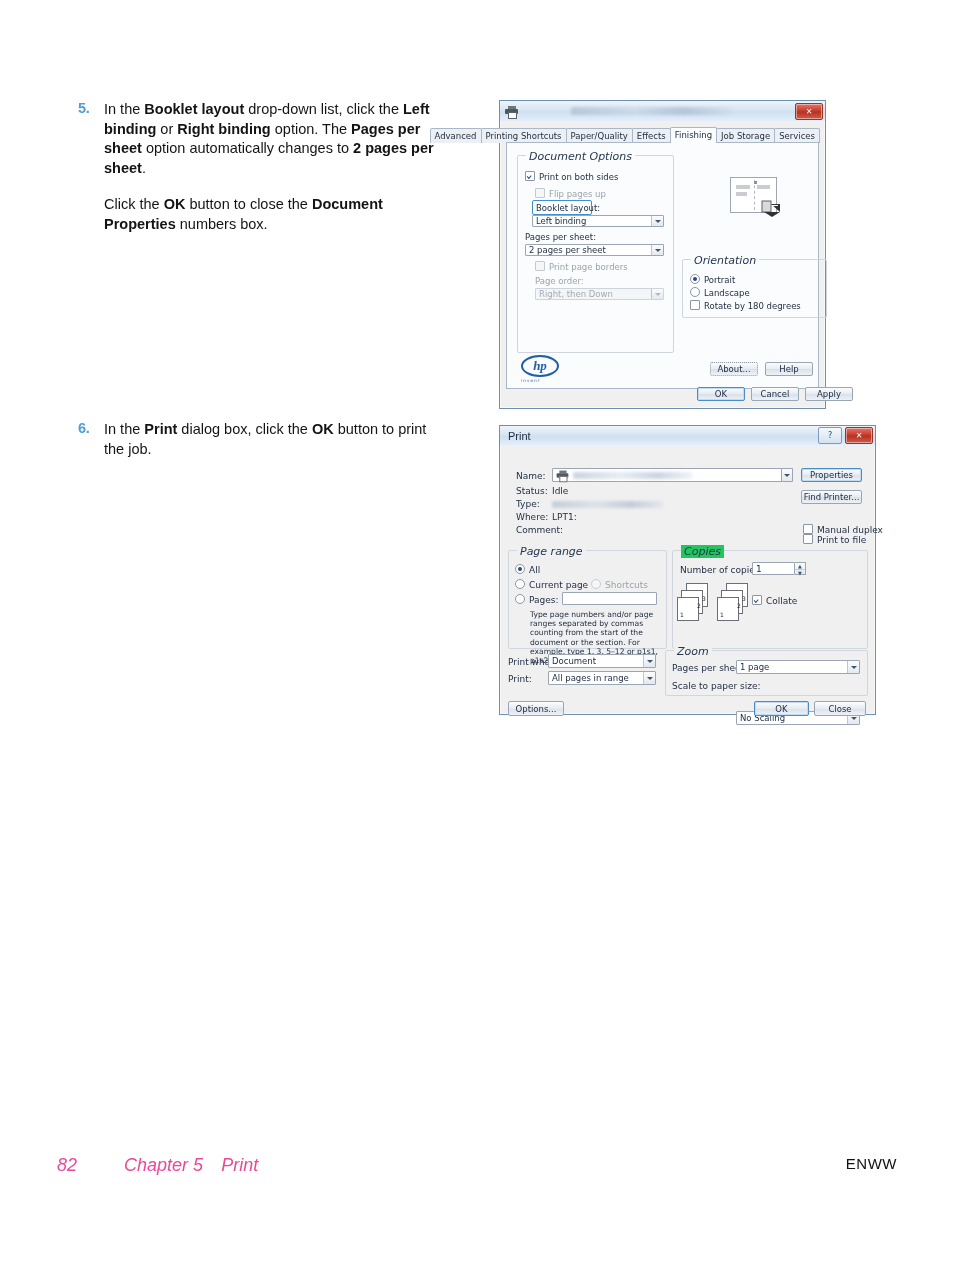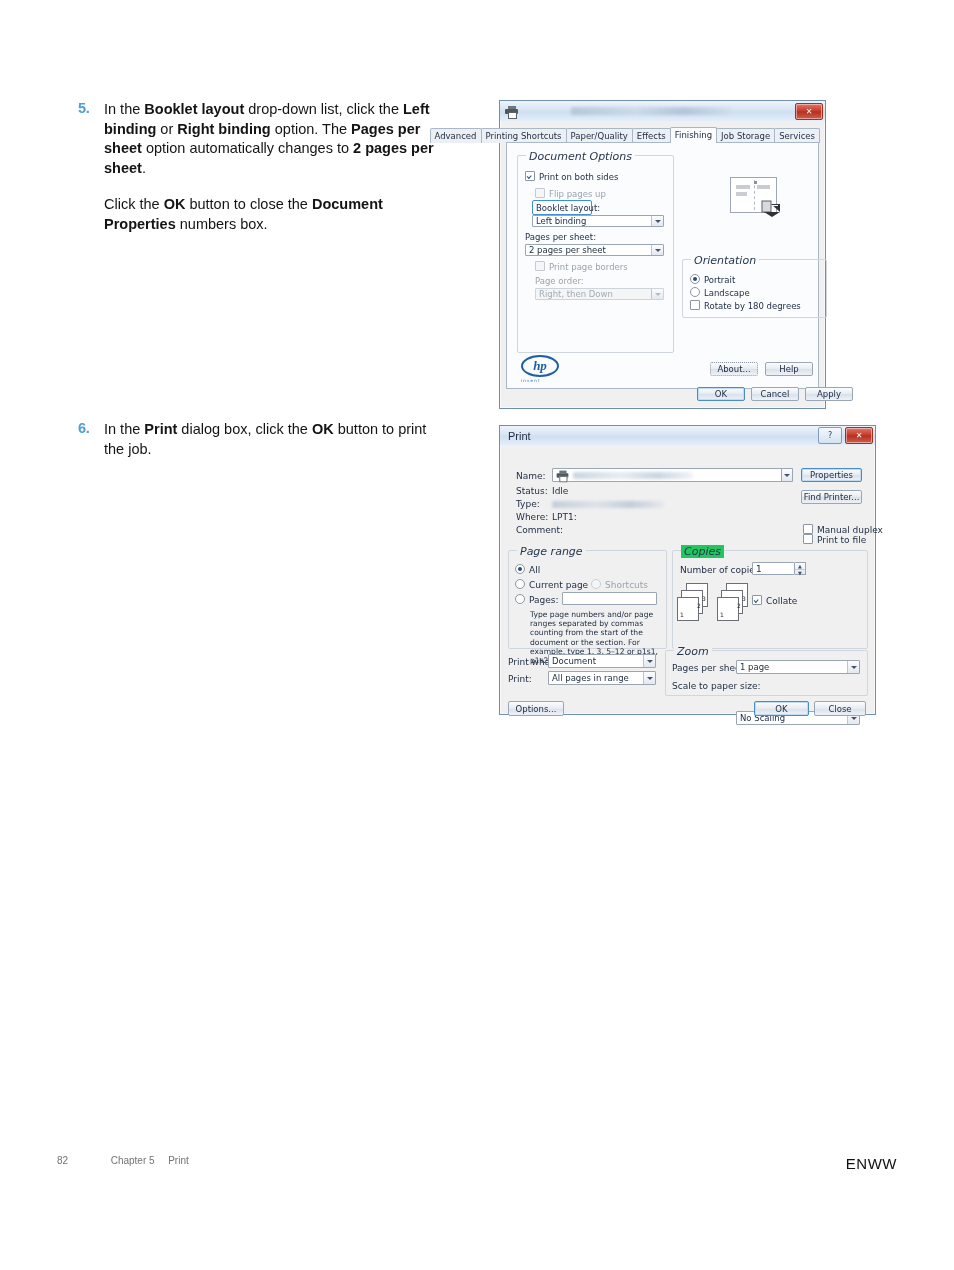--- a/index.html
+++ b/index.html
@@ -162,21 +162,21 @@
     position:absolute;width:11px;border:1px solid #9aa6b4;border-left:none;box-sizing:border-box;
     background:linear-gradient(#fbfcfe,#e3e9f0);display:flex;flex-direction:column;
   }
   .spin div{flex:1;display:flex;align-items:center;justify-content:center;font-size:5px;color:#44536a;}
   .spin div:first-child{border-bottom:1px solid #c6cfd9;}
 
   .copypage{position:absolute;border:1px solid #6b6f75;background:#fff;}
   .copynum{position:absolute;font-size:6px;color:#2a2a2a;}
 
   .pagefooter{position:absolute;left:0;right:0;bottom:0;height:60px;}
-  .pf-left{position:absolute;left:57px;top:0;font-size:10px;color:#737373;}
+  .pf-left{position:absolute;left:57px;top:0;font-size:18px;color:#ec4899;font-style:italic;}
   .pf-left span{display:inline-block;}
   .pf-right{position:absolute;right:57px;top:0;font-size:15px;color:#111;letter-spacing:.5px;}
 </style>
 </head>
 <body>
 
 <div class="page">
 
   <div class="step" style="left:78px;top:100px;">
     <div class="step-num">5.</div>

